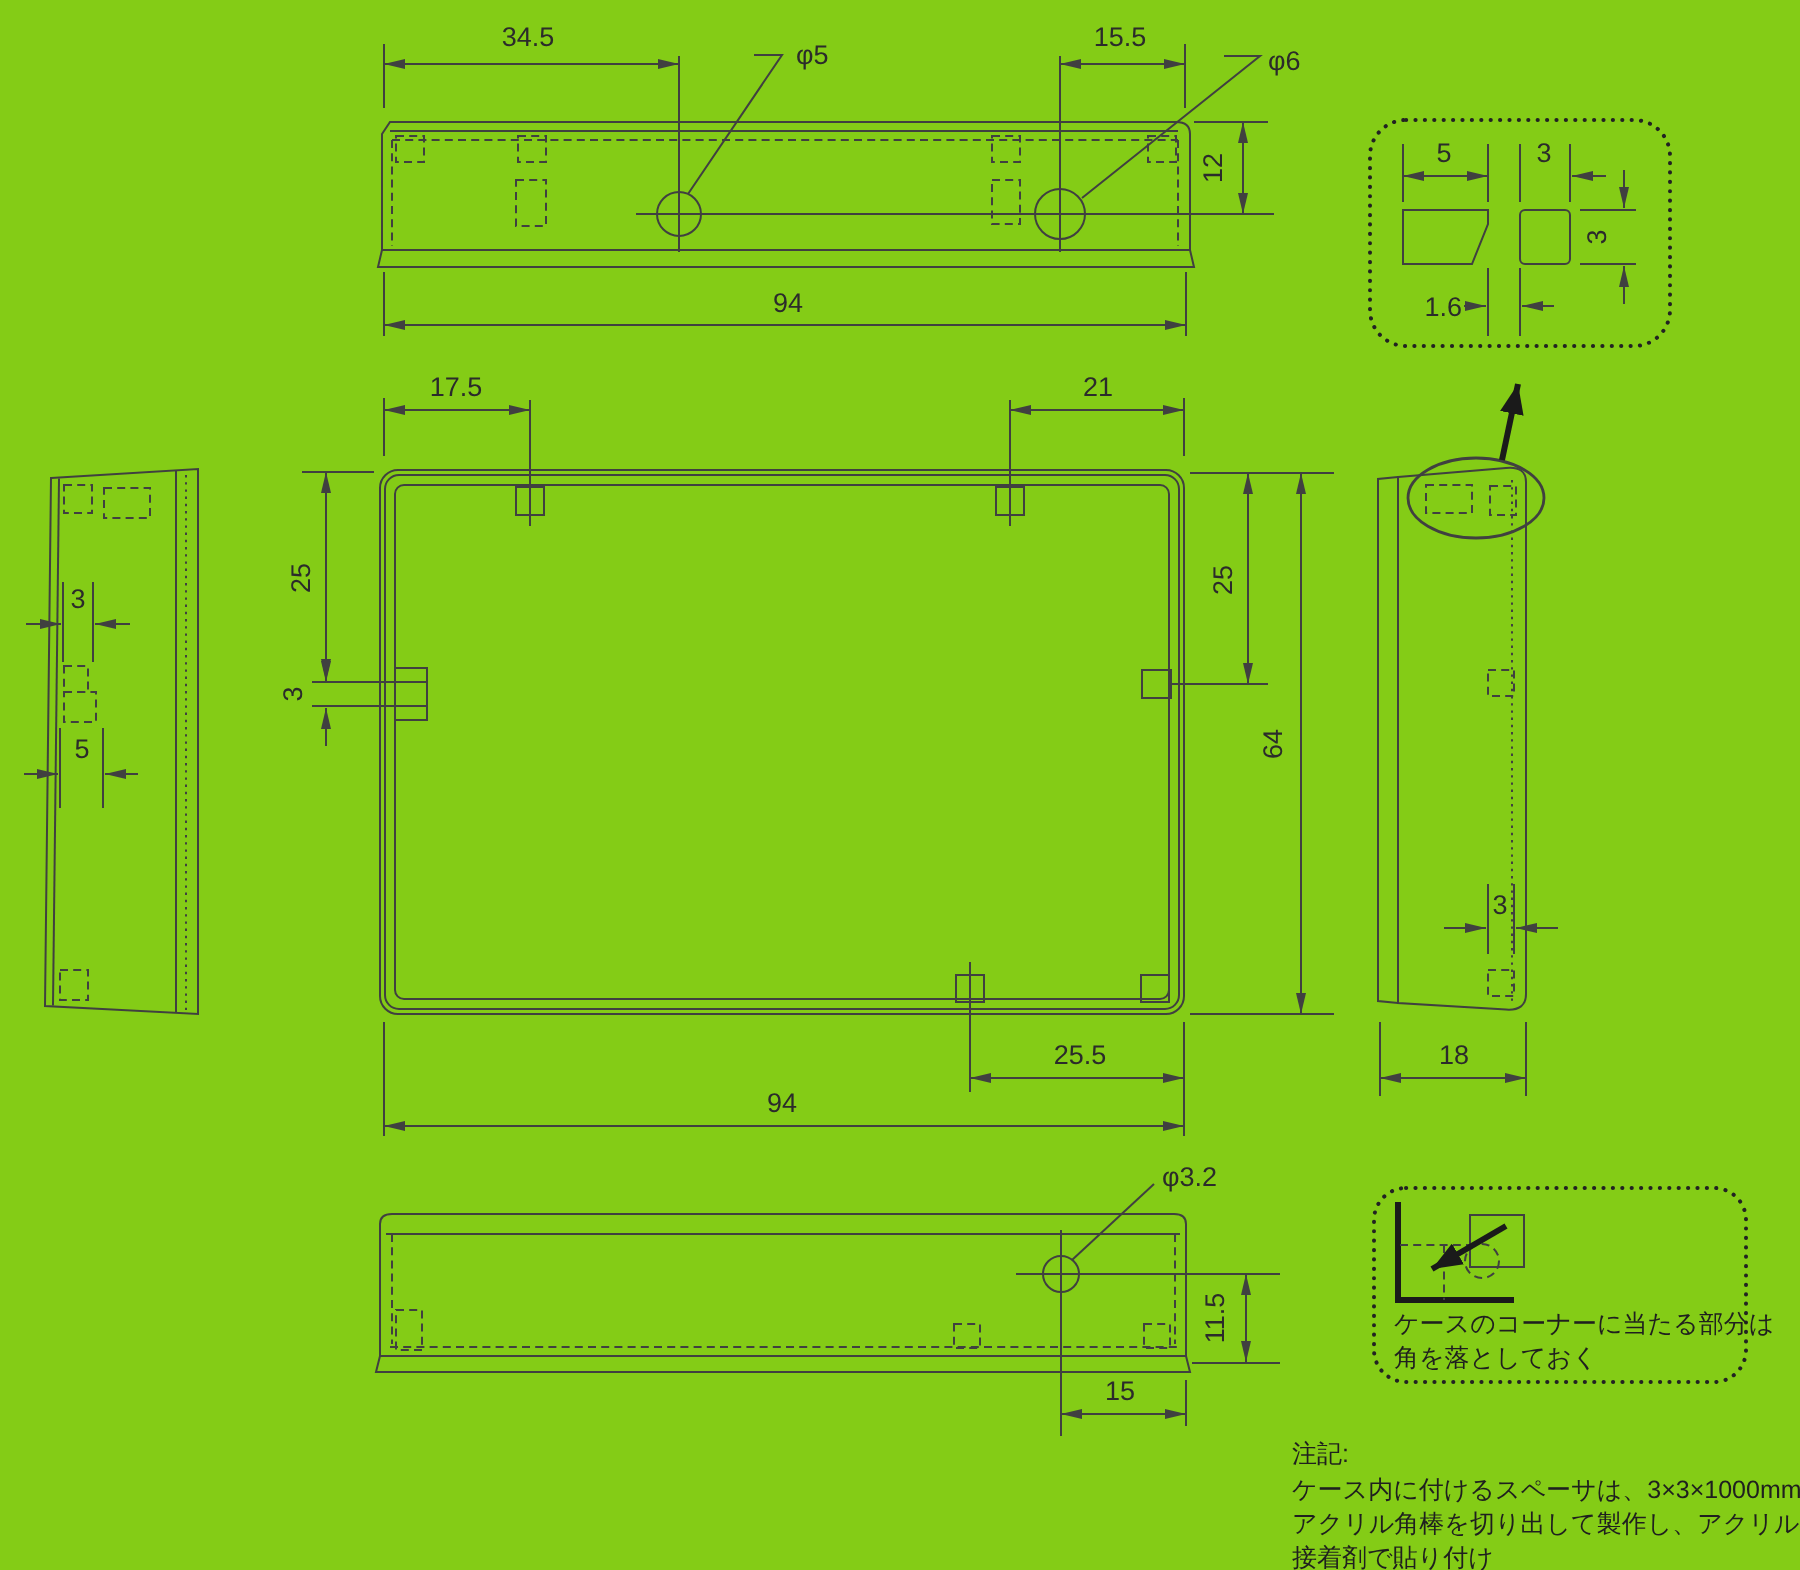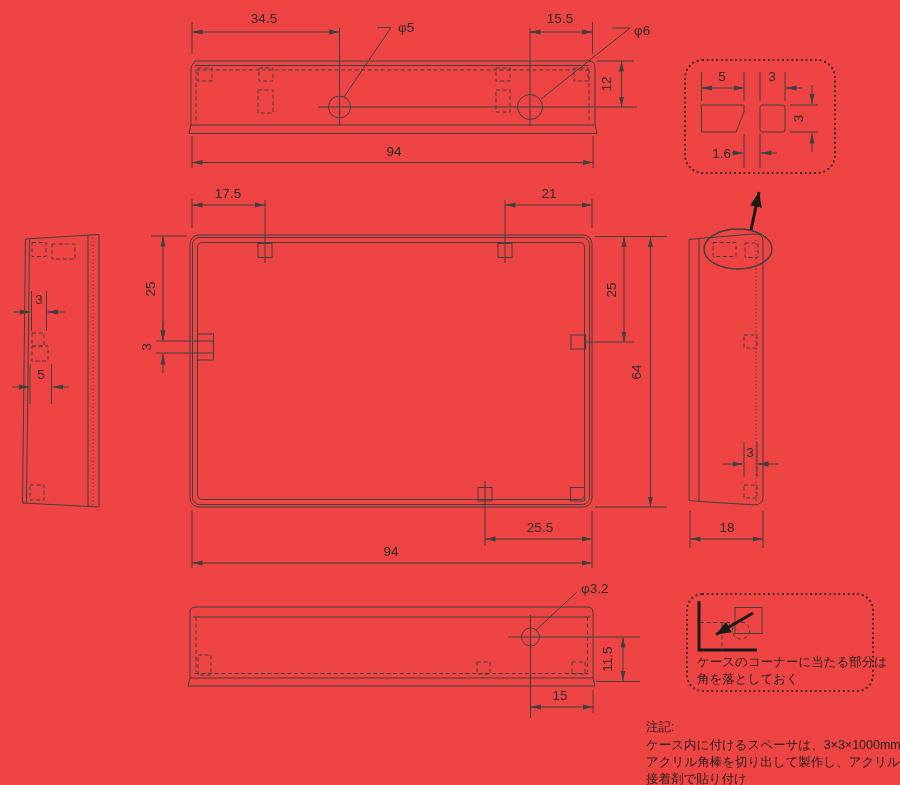--- a/index.html
+++ b/index.html
@@ -1,16 +1,16 @@
 <!DOCTYPE html>
 <html><head>
 <meta charset="utf-8">
 <style>
   html,body{margin:0;padding:0;background:#fff;}
-  #stage{width:900px;height:785px;position:relative;background:#ef4444;overflow:hidden;}
+  #stage{width:900px;height:785px;position:relative;background:#84cc16;overflow:hidden;}
   svg{display:block;}
   .ln{stroke:#404040;stroke-width:1;fill:none;}
   .ln15{stroke:#404040;stroke-width:1.4;fill:none;}
   .thk{stroke:#1a1a1a;stroke-width:3;fill:none;}
   .dash{stroke:#404040;stroke-width:1;fill:none;stroke-dasharray:4 2.6;}
   .dot{stroke:#404040;stroke-width:1;fill:none;stroke-dasharray:1.2 2.4;}
   .dotbox{stroke:#222;stroke-width:2;fill:none;stroke-dasharray:0.1 4.6;stroke-linecap:round;}
   .dim{stroke:#404040;stroke-width:1;fill:none;}
   .lbl{font-family:"Liberation Sans",sans-serif;font-size:13.5px;fill:#2b2b2b;}
   .jp{font-family:"Liberation Sans",sans-serif;font-size:12.5px;fill:#1f1f1f;}

